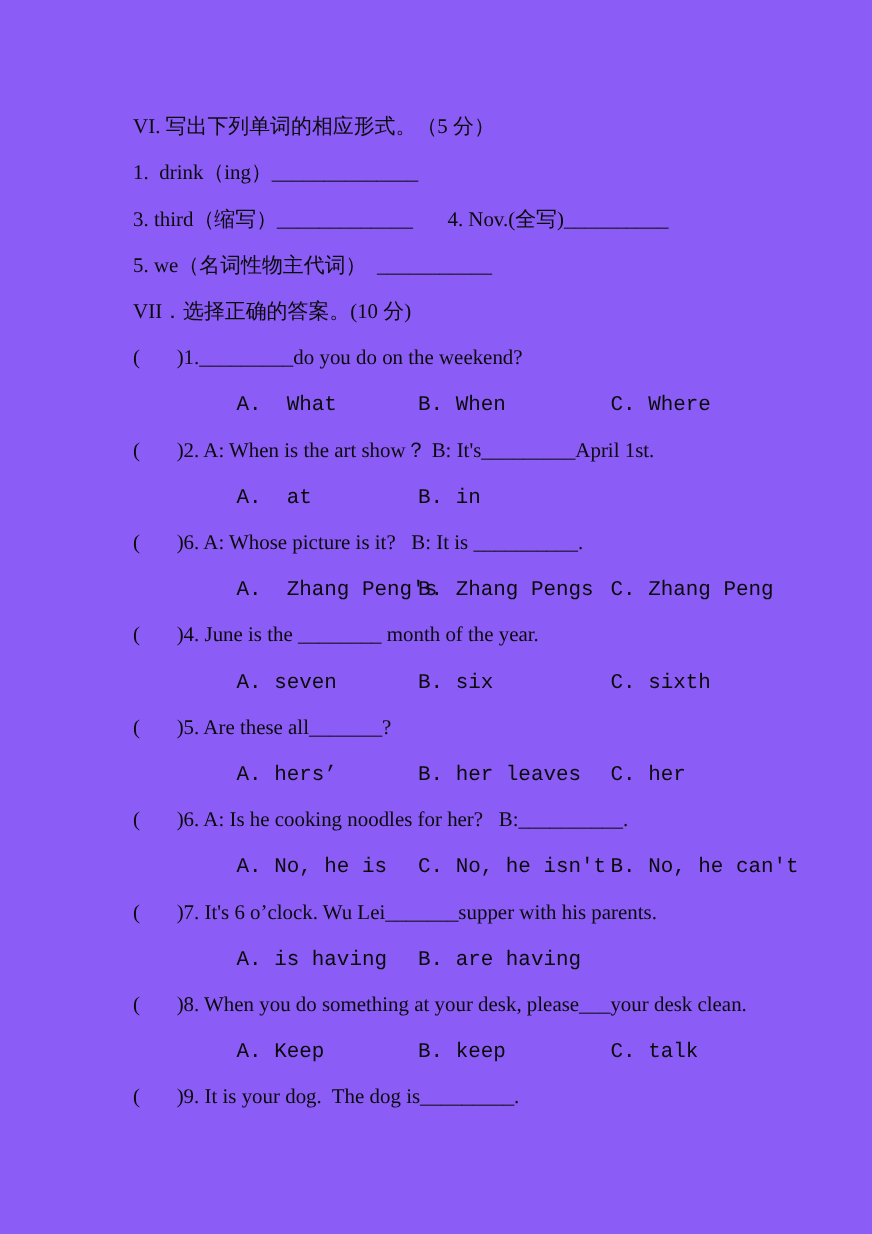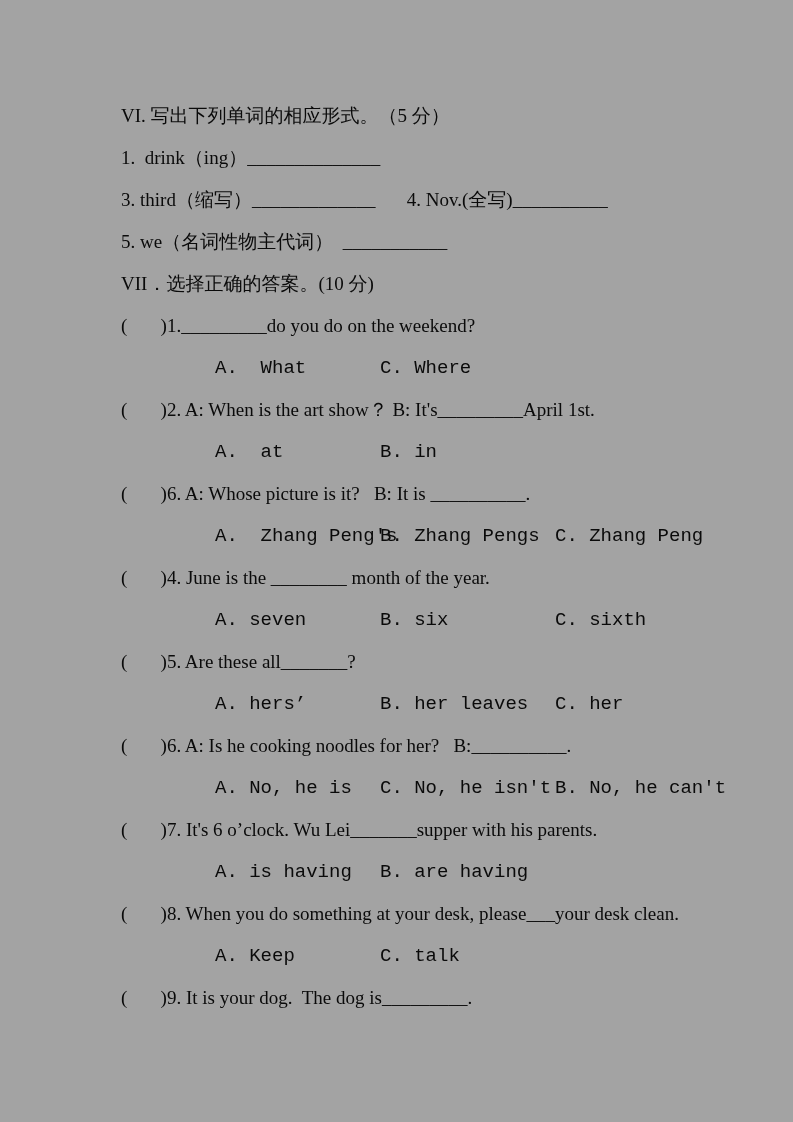--- a/index.html
+++ b/index.html
@@ -13,21 +13,21 @@
     overflow: hidden;
   }
   .page {
     box-sizing: border-box;
     width: 793px;
     height: 1122px;
     padding: 95px 50px 0 121px;
     font-family: "Liberation Serif", "DejaVu Serif", serif;
     font-size: 19px;
     color: #0a0a0a;
-    background: #a3a3a3;
+    background: #8b5cf6;
   }
   .line {
     height: 42px;
     line-height: 42px;
     white-space: pre;
   }
   .line span {
     white-space: pre;
   }
   .two-col {
@@ -57,20 +57,21 @@
     <span> 4. Nov.(全写)__________</span>
   </div>
 
   <div class="line">5. we（名词性物主代词）  ___________</div>
 
   <div class="line">VII．选择正确的答案。(10 分)</div>
 
   <div class="line">(       )1._________do you do on the weekend?</div>
   <div class="line options">
     <span>A.  What</span>
+    <span>B. When</span>
     <span>C. Where</span>
   </div>
 
   <div class="line">(       )2. A: When is the art show？ B: It's_________April 1st.</div>
   <div class="line options">
     <span>A.  at</span>
     <span>B. in</span>
   </div>
 
   <div class="line">(       )6. A: Whose picture is it?   B: It is __________.</div>
@@ -103,18 +104,19 @@
 
   <div class="line">(       )7. It's 6 o’clock. Wu Lei_______supper with his parents.</div>
   <div class="line options">
     <span>A. is having</span>
     <span>B. are having</span>
   </div>
 
   <div class="line">(       )8. When you do something at your desk, please___your desk clean.</div>
   <div class="line options">
     <span>A. Keep</span>
+    <span>B. keep</span>
     <span>C. talk</span>
   </div>
 
   <div class="line">(       )9. It is your dog.  The dog is_________.</div>
 
 </div>
 
 </body></html>

